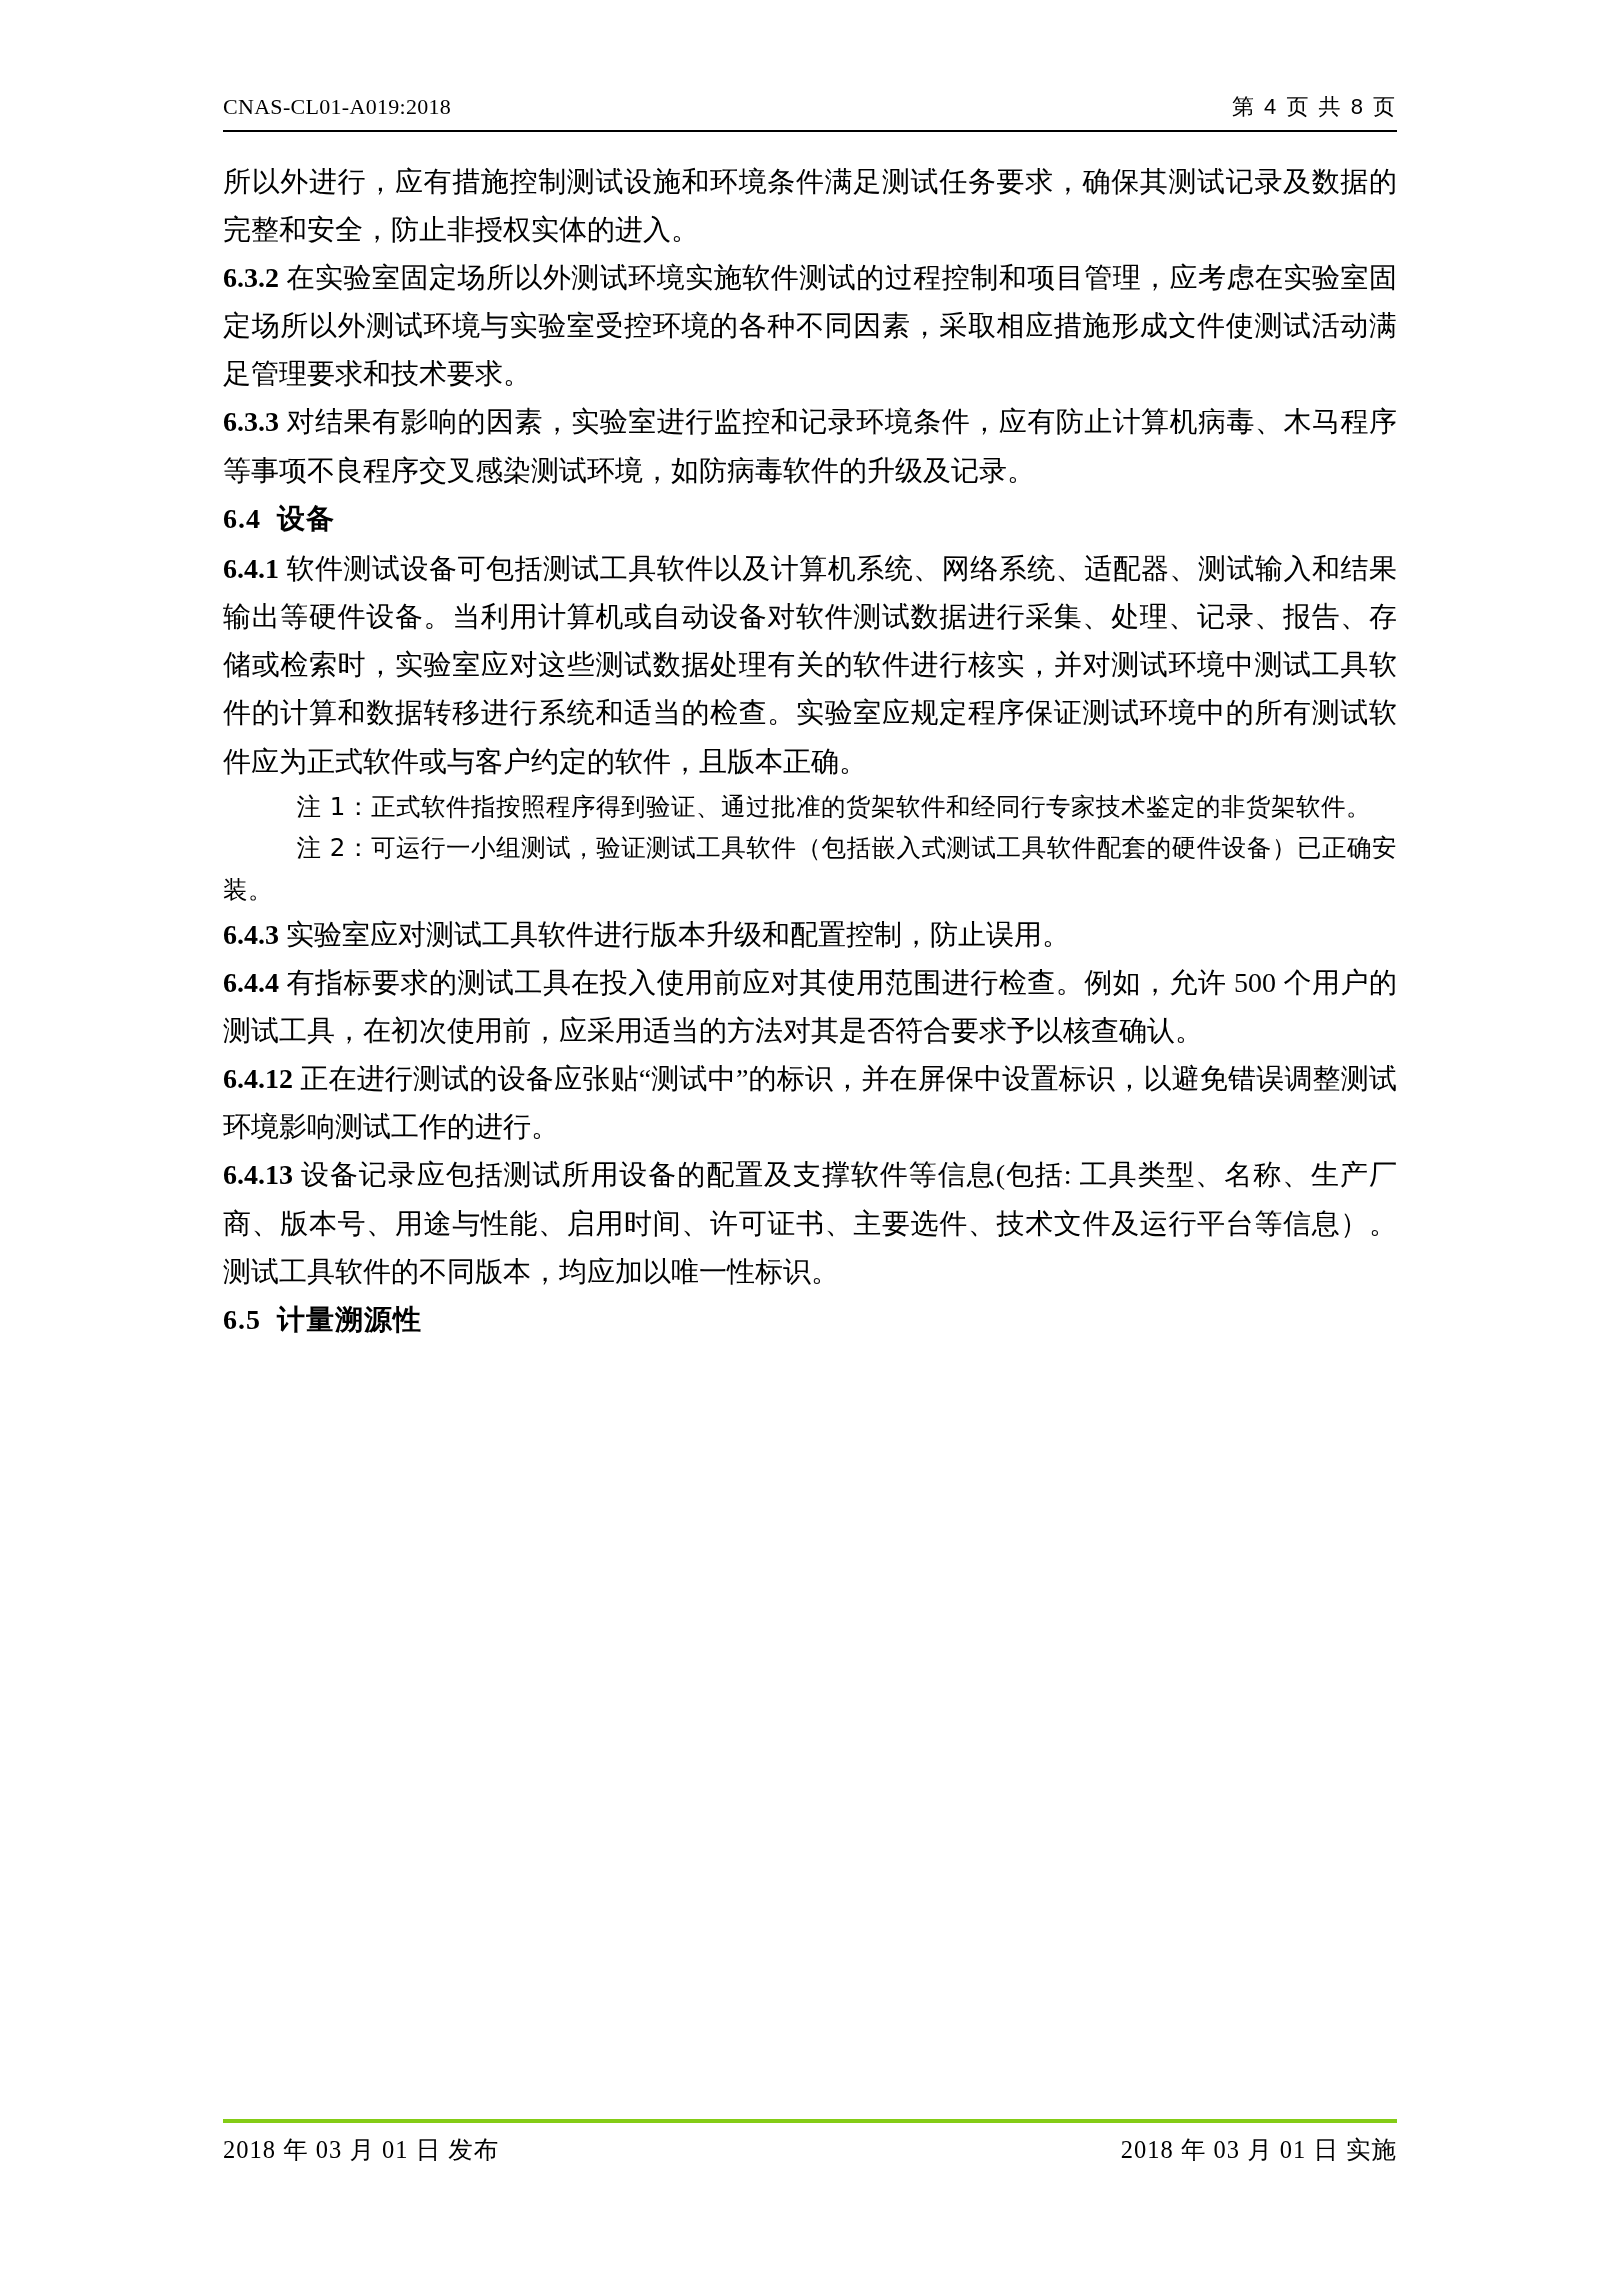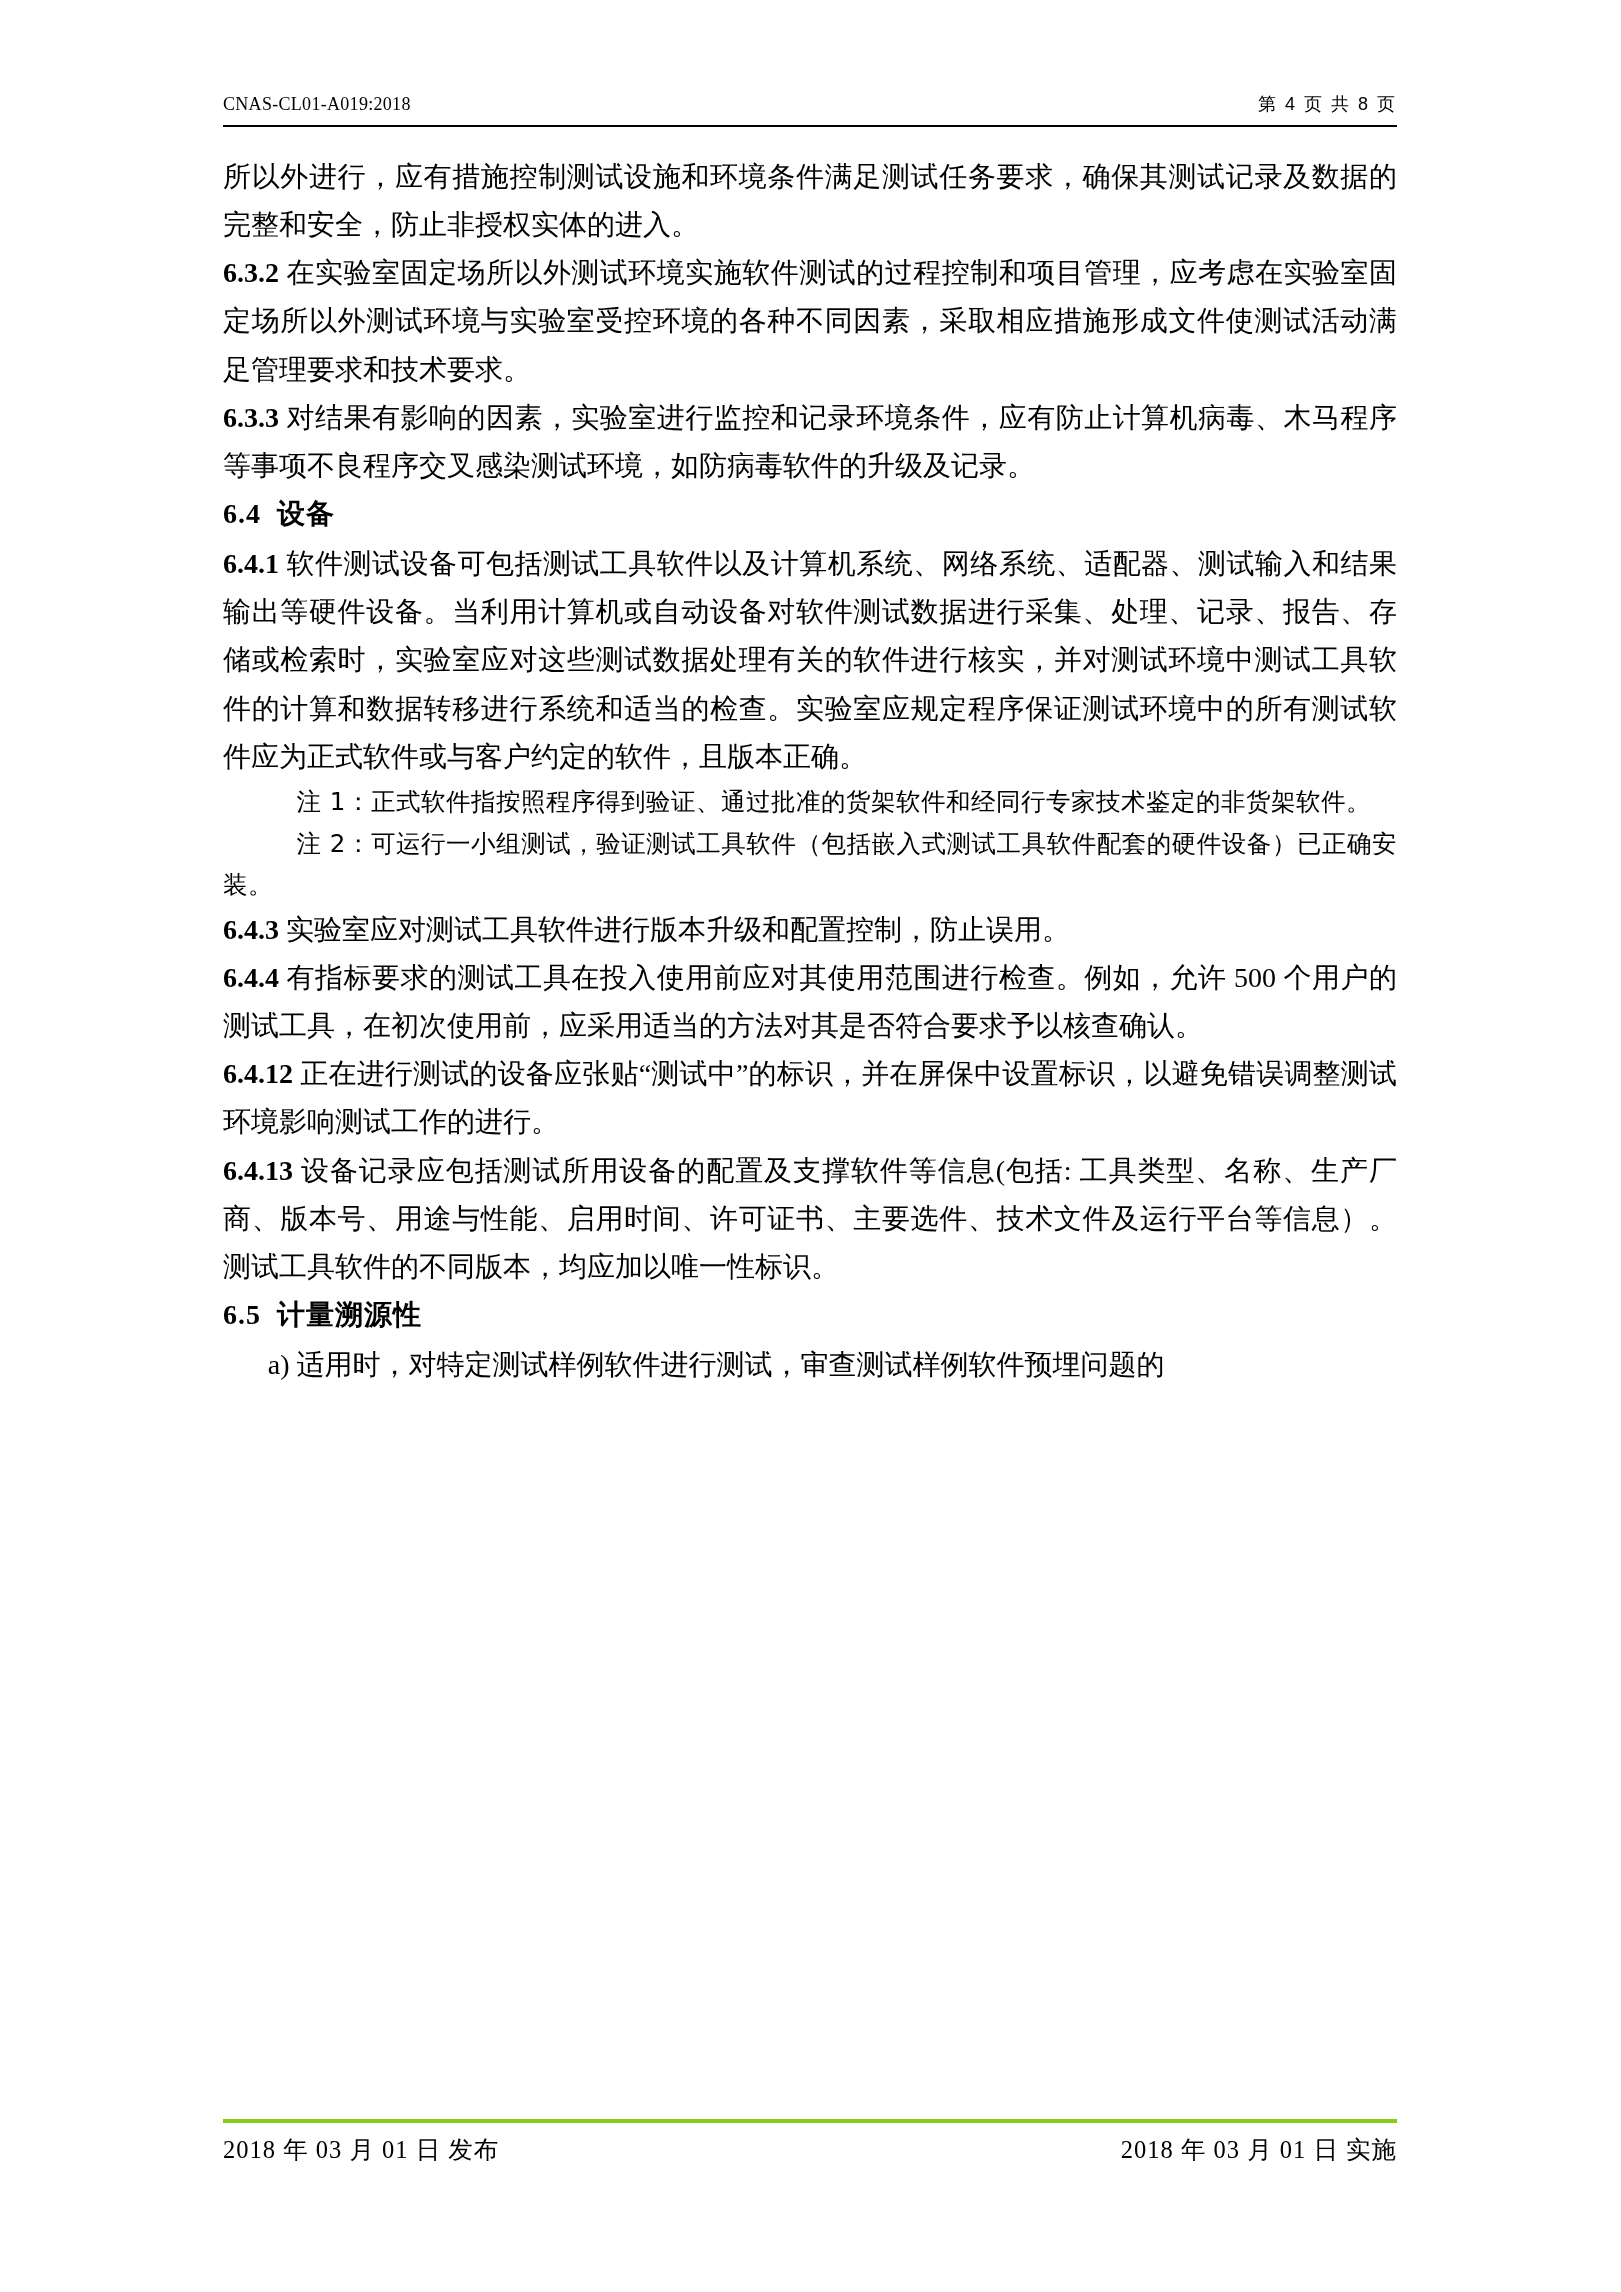--- a/index.html
+++ b/index.html
@@ -27,21 +27,21 @@
     left: 223px;
     top: 94px;
     width: 1174px;
   }
 
   
   .header {
     display: flex;
     justify-content: space-between;
     align-items: flex-start;
-    font-size: 18px;
+    font-size: 22px;
     line-height: 1.2;
     padding-bottom: 9.8px;
     border-bottom: 2px solid #000;
   }
   .header-left {
     font-family: "Liberation Serif", "DejaVu Serif", serif;
     letter-spacing: 0.3px;
   }
   .header-right {
     font-family: Liberation Sans, sans-serif;
@@ -159,21 +159,20 @@
       <p class="para">
         <span class="num">6.4.13</span>
         <span>设备记录应包括测试所用设备的配置及支撑软件等信息(包括: 工具类型、名称、生产厂商、版本号、用途与性能、启用时间、许可证书、主要选件、技术文件及运行平台等信息）。测试工具软件的不同版本，均应加以唯一性标识。</span>
       </p>
 
       <p class="heading">
         <span>6.5</span>&nbsp;&nbsp;<span>计量溯源性</span>
       </p>
 
 
-      <p class="listitem">a) 适用时，对特定测试样例软件进行测试，审查测试样例软件预埋问题的</p>
 
     </div>
   </div>
 
   <div class="footer">
     <div>2018 年 03 月 01 日  发布</div>
     <div>2018 年 03 月 01 日  实施</div>
   </div>
 
 </div>

